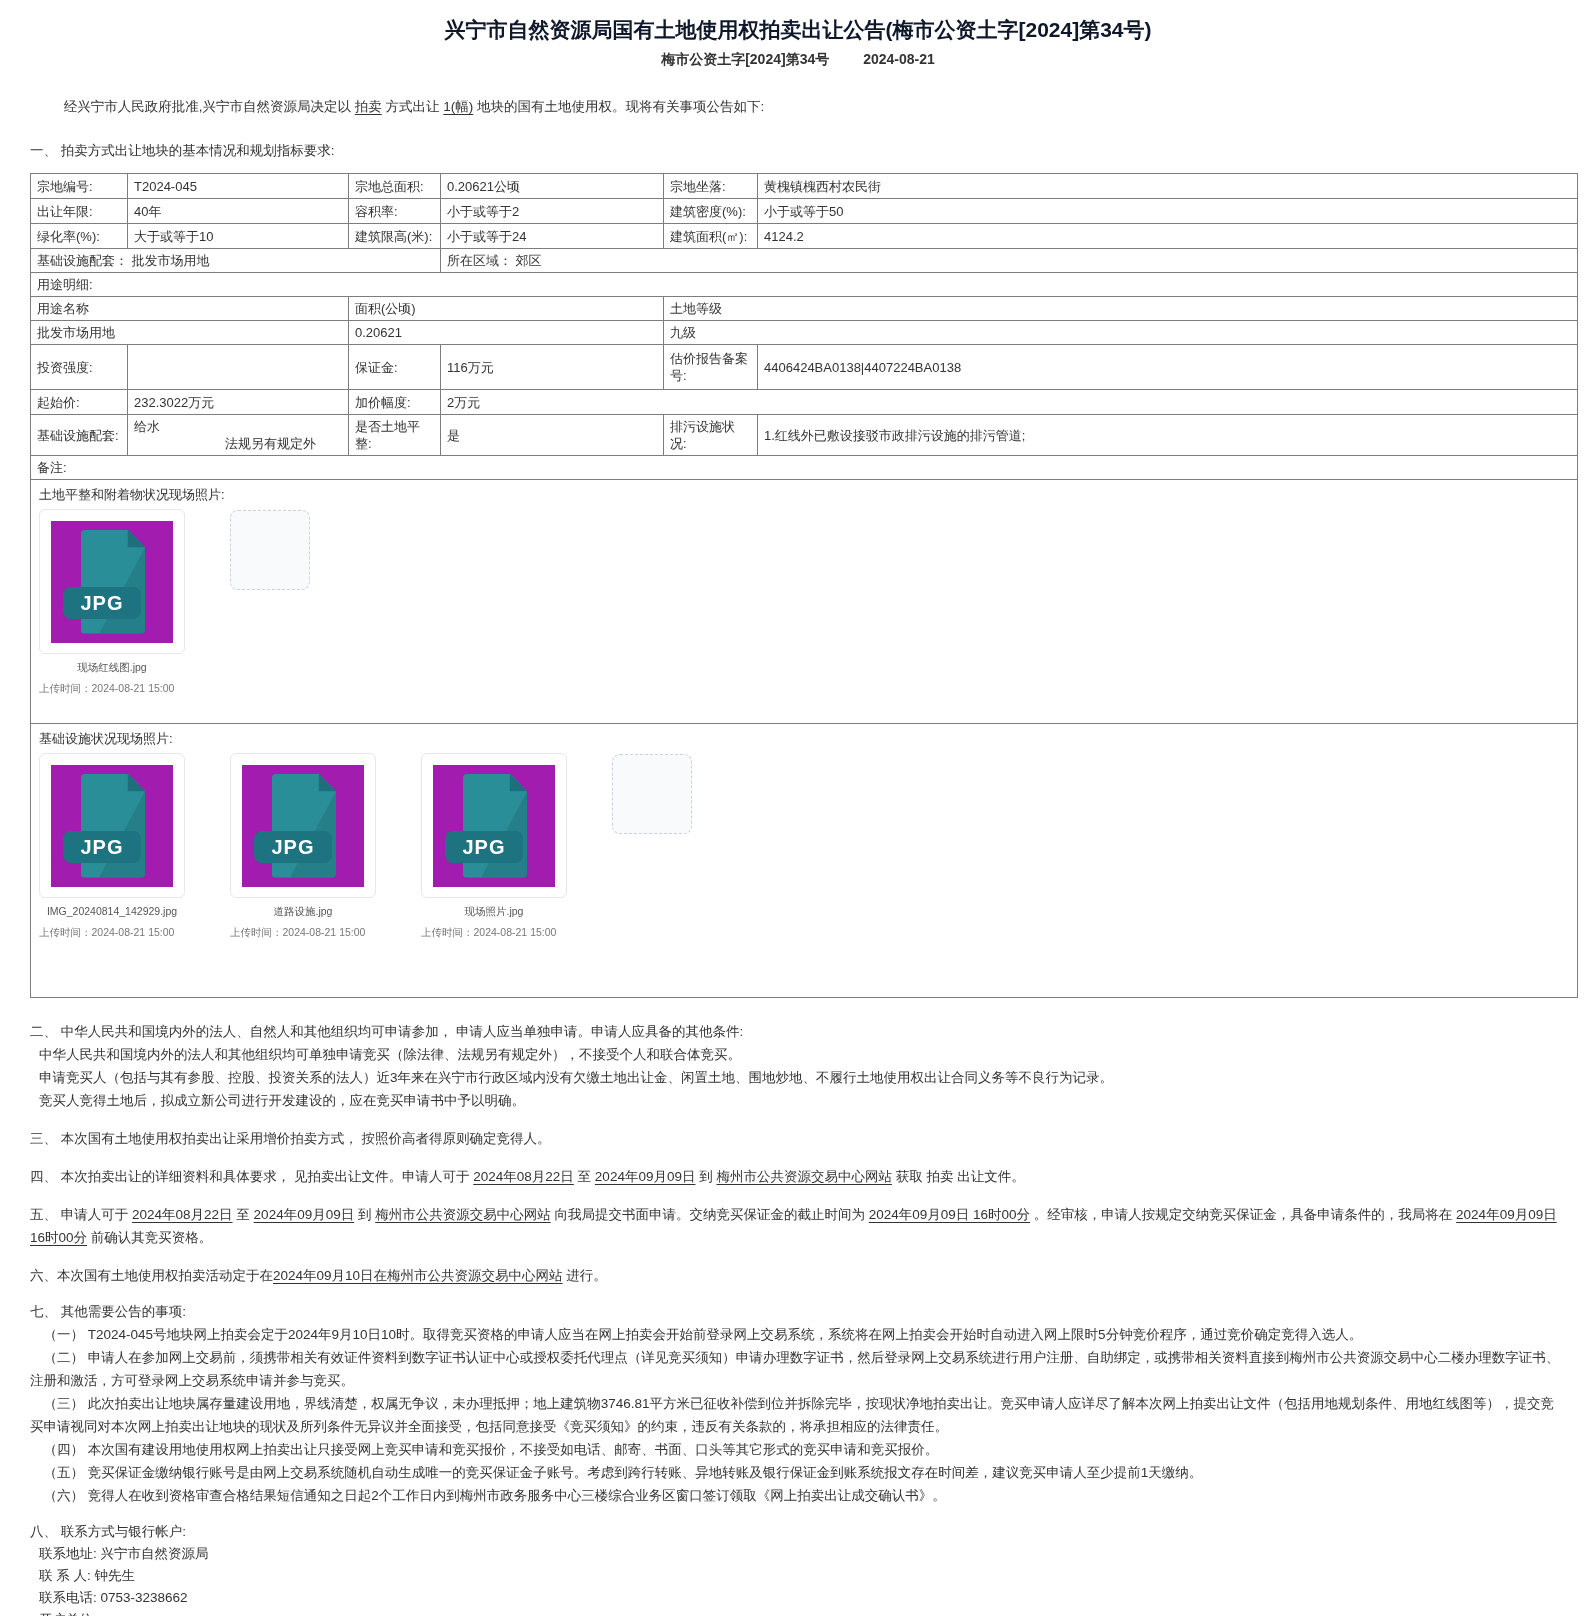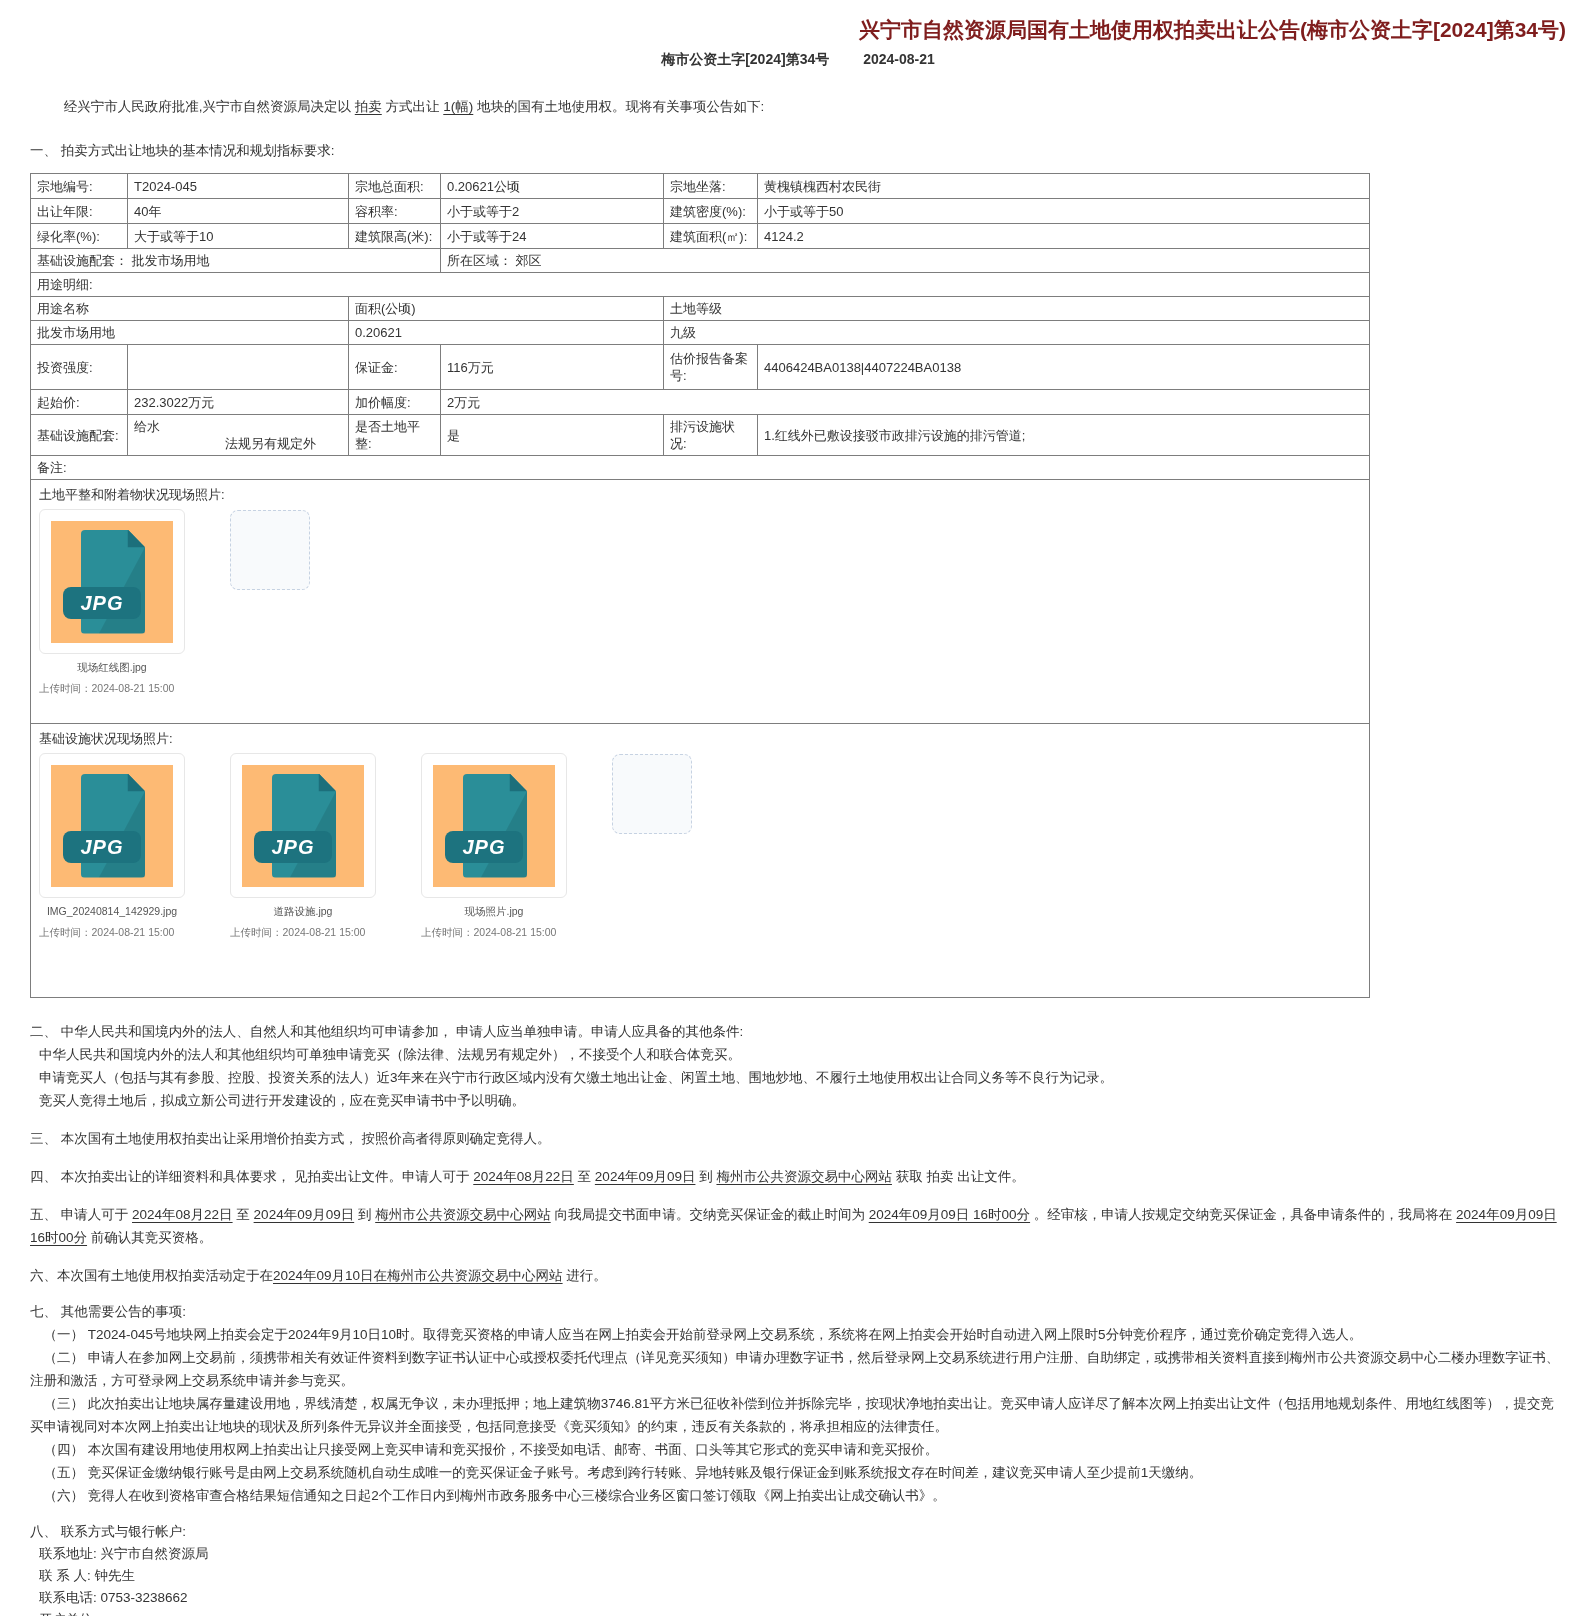--- a/index.html
+++ b/index.html
@@ -4,50 +4,50 @@
 <style>
   * { box-sizing: border-box; margin: 0; padding: 0; }
   html,body { background:#fff; }
   body {
     width:1596px; min-height:1616px;
     font-family:"Liberation Sans","DejaVu Sans",sans-serif;
     color:#333;
   }
   .page { padding:16px 30px 18px 30px; position:relative; min-height:1616px; }
 
-  .doc-title { text-align:right; font-size:21px; font-weight:bold; color:#7f1d1d; line-height:28px; }
+  .doc-title { text-align:center; font-size:21px; font-weight:bold; color:#0f172a; line-height:28px; }
   .doc-sub { text-align:center; font-size:14px; font-weight:bold; color:#333; margin-top:7px; }
   .doc-sub .gap { display:inline-block; width:34px; }
 
   .intro { margin-top:26px; font-size:13.5px; line-height:22px; text-indent:2.5em; }
   .u { text-decoration:underline; text-underline-offset:3px; }
 
   .sec-heading { font-size:13.5px; margin-top:24px; }
 
   
-  table.land { border-collapse:collapse; table-layout:fixed; width:1340px; margin-top:13px; }
+  table.land { border-collapse:collapse; table-layout:fixed; width:1548px; margin-top:13px; }
   table.land td { border:1px solid #7d7d7d; font-size:13px; line-height:17px; padding:3px 6px; vertical-align:middle; word-break:break-all; }
   table.land tr.h25 td { height:25px; }
   table.land tr.h23 td { height:23px; }
   table.land tr.h45 td { height:45px; }
   table.land tr.h41 td { height:41px; }
 
   
   td.photo-cell { vertical-align:top; padding:6px 8px 26px 8px !important; }
   td.photo-cell.tall { padding-bottom:56px !important; }
   .photo-label { font-size:13px; margin-bottom:6px; }
   .photo-row { display:flex; align-items:flex-start; }
   .file-item { width:146px; margin-right:45px; }
   .thumb-card { width:146px; height:145px; border:1px solid #e7e7e7; border-radius:6px; background:#fff;
                 display:flex; align-items:center; justify-content:center; cursor:pointer; }
   .fname { font-size:10.5px; color:#555; margin-top:5px; white-space:nowrap; overflow:hidden;text-align:center; }
   .ftime { font-size:10.5px; color:#777; margin-top:4px; white-space:nowrap; }
 
   
-  .jpg-icon { width:122px; height:122px; background:#fdba74; position:relative; overflow:hidden;font-style:italic; }
+  .jpg-icon { width:122px; height:122px; background:#a21caf; position:relative; overflow:hidden; }
   .file-shape { position:absolute; left:30px; top:9px; width:64px; height:104px; background:#2a8e98;
                 border-radius:4px; clip-path:polygon(0 0,73% 0,100% 17%,100% 100%,0 100%); }
   .file-shade { position:absolute; inset:0; background:rgba(0,0,0,0.10);
                 clip-path:polygon(100% 17%,28% 100%,100% 100%); }
   .file-fold { position:absolute; left:30px; top:9px; width:64px; height:104px;
                clip-path:polygon(73% 0,100% 17%,73% 17%); background:#1c6f7b; }
   .jpg-badge { position:absolute; left:12px; top:66px; width:78px; height:32px; background:#1d737f;
                border-radius:8px; color:#fff; font-weight:bold; font-size:20px; line-height:32px;
                text-align:center; letter-spacing:1px; }
   .upload-placeholder { width:80px; height:80px; border:1px dashed #c6d2e2; border-radius:8px;

